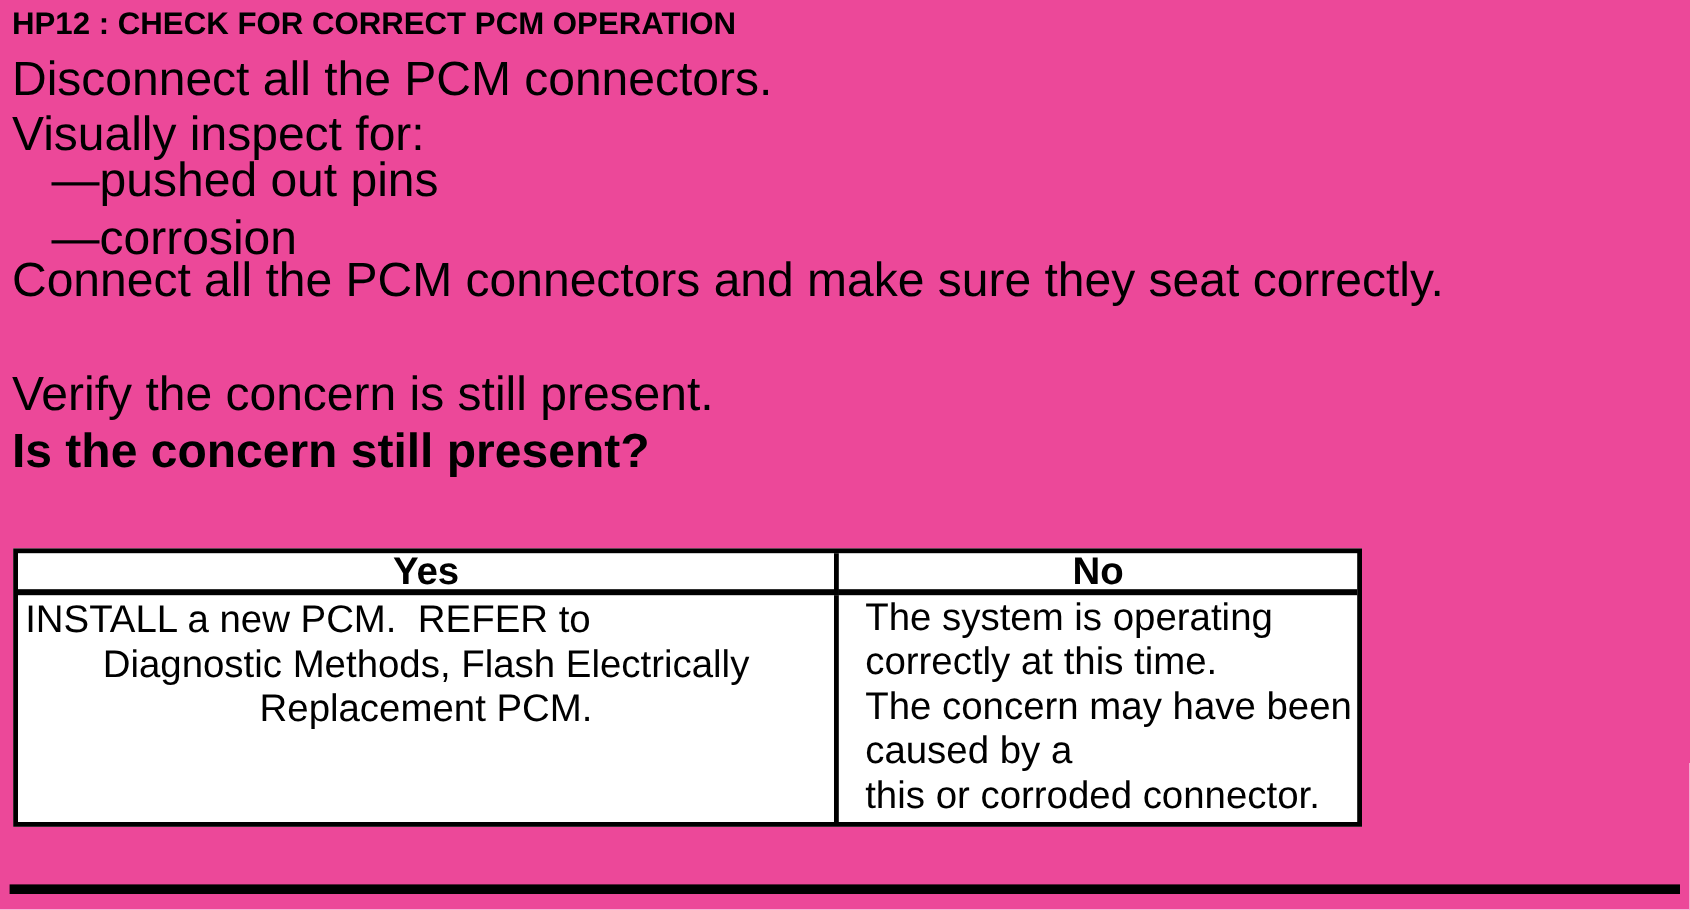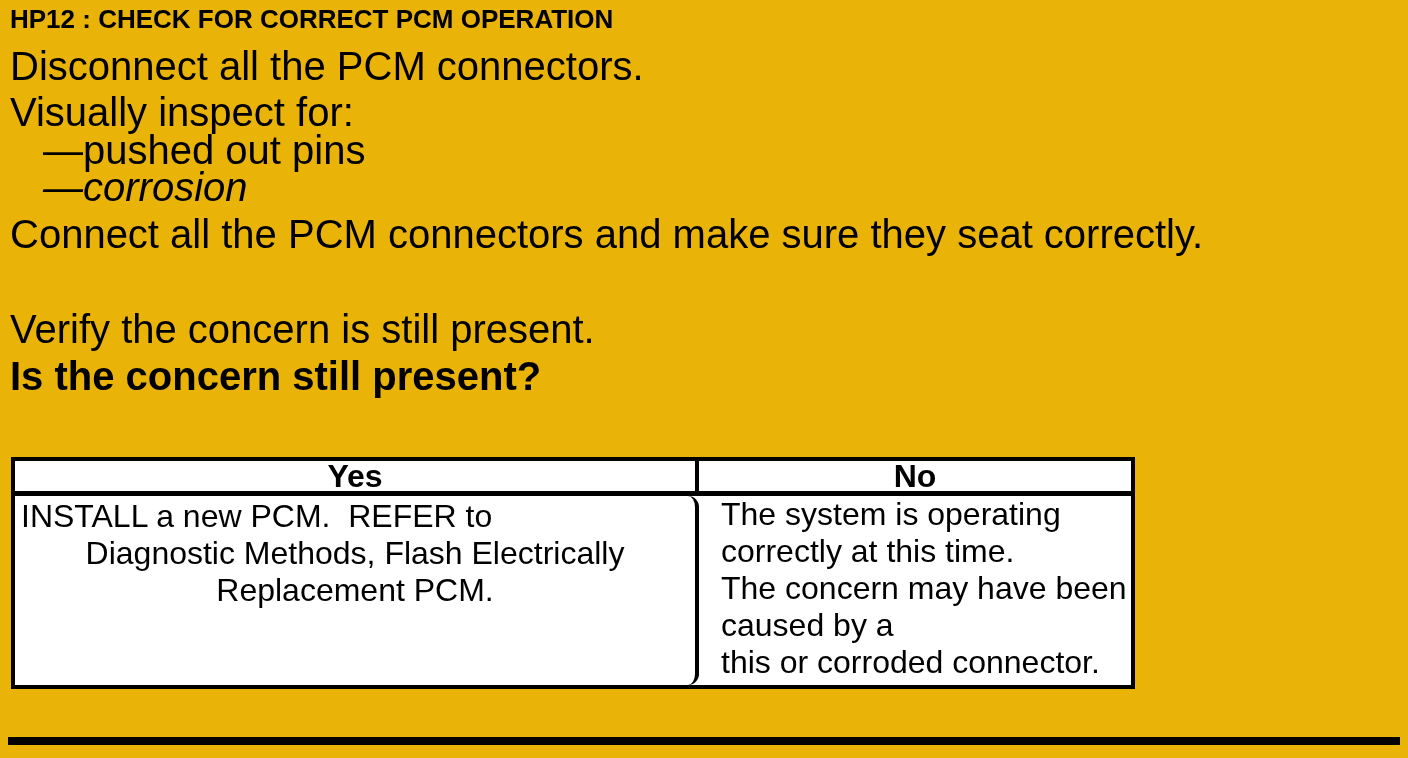--- a/index.html
+++ b/index.html
@@ -1,21 +1,21 @@
 <!DOCTYPE html>
 <html><head>
 <meta charset="utf-8">
 <style>
   * { margin: 0; padding: 0; box-sizing: border-box; }
   html, body { background: #ffffff; }
   .page {
     position: relative;
     width: 1408px;
     height: 758px;
-    background: #eab308;
+    background: #ec4899;
     color: #000000;
     font-family: "Liberation Sans", "DejaVu Sans", sans-serif;
     overflow: hidden;
   }
   .line { position: absolute; white-space: nowrap; }
 
   .heading {
     left: 10px; top: 6px;
     font-size: 26px;
     font-weight: bold;
@@ -25,21 +25,21 @@
     left: 10px;
     font-size: 40px;
     line-height: 32px;
   }
   .indent { left: 43px; }
   .bold { font-weight: bold; }
 
   .step-0 { top: 50px; }
   .step-1 { top: 96px; }
   .step-2 { top: 134px; }
-  .step-3 { top: 171px; font-style: italic; }
+  .step-3 { top: 183px; }
   .step-4 { top: 218px; }
   .step-5 { top: 266px; }
   .step-6 { top: 313px; }
   .step-7 { top: 360px; }
 
   .decision-table {
     position: absolute;
     left: 11px; top: 457px;
     width: 1124px; height: 232px;
     border: 4px solid #000000;
@@ -49,21 +49,21 @@
     font-size: 32px;
     background: #ffffff;
   }
   .th {
     border-bottom: 5px solid #000000;
     font-weight: bold;
     text-align: center;
     line-height: 30px;
   }
   .col-left { border-right: 4px solid #000000; }
-  .cell-body { line-height: 37px; overflow: hidden; border-radius: 11px; }
+  .cell-body { line-height: 37px; overflow: hidden; }
   .yes-body { padding-top: 2px; text-align: center; }
   .yes-body .first-line { text-align: left; padding-left: 6px; }
   .no-body {
     display: flex;
     flex-direction: column;
     justify-content: flex-start;
     padding-left: 22px;
     text-align: left;
   }
 

